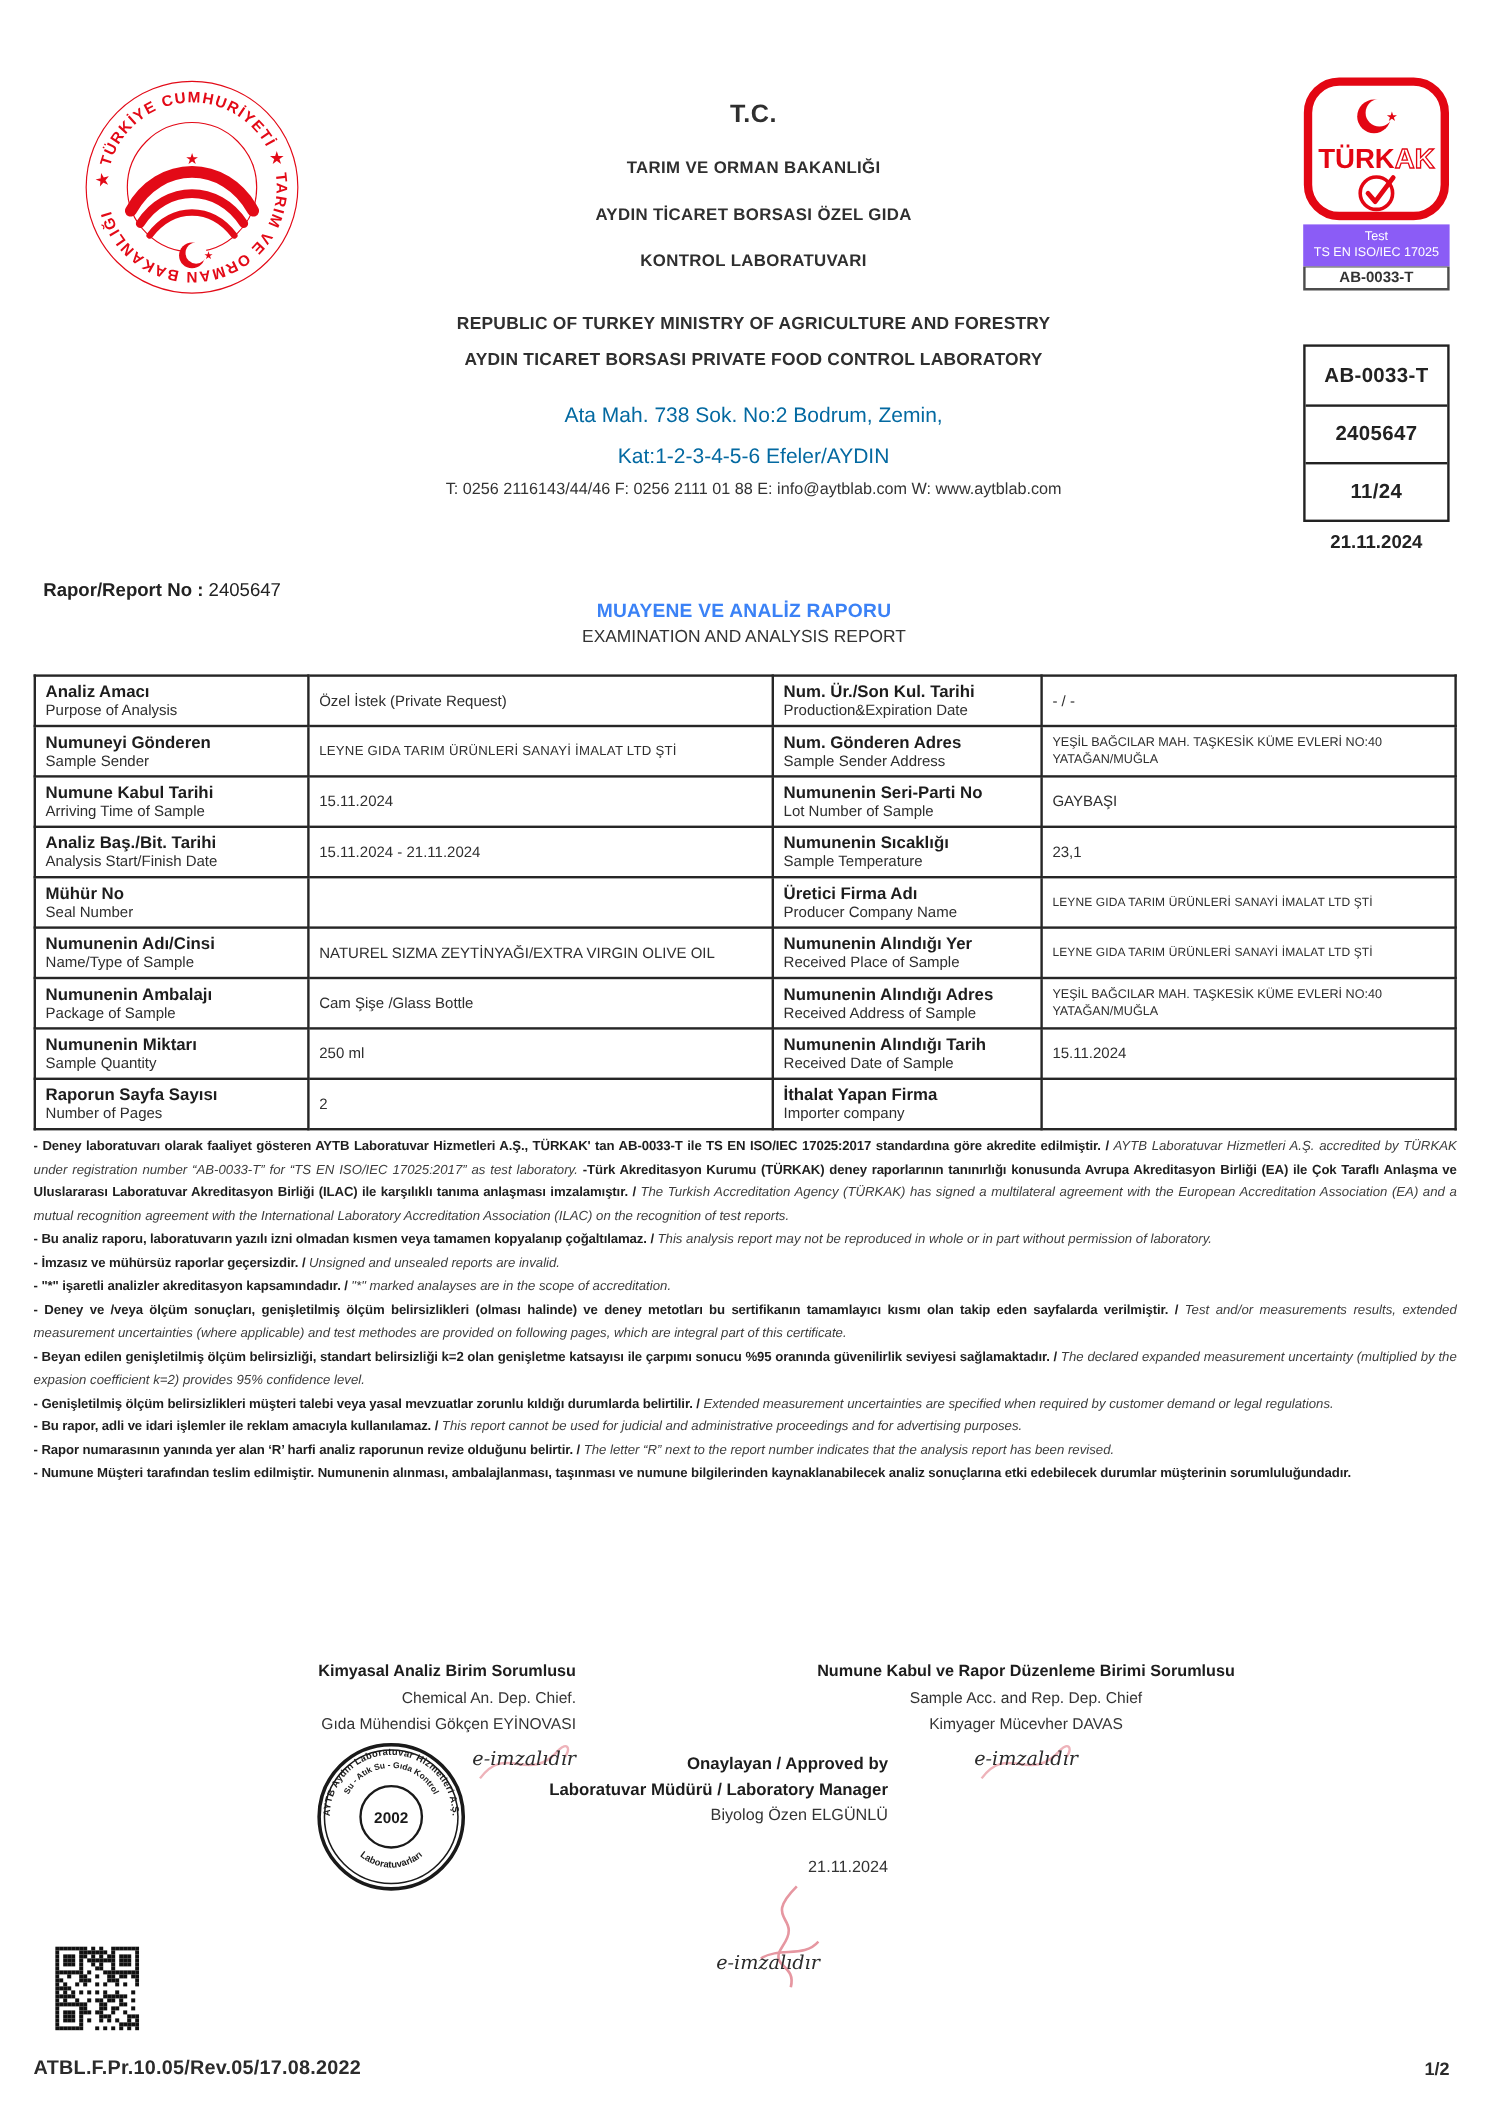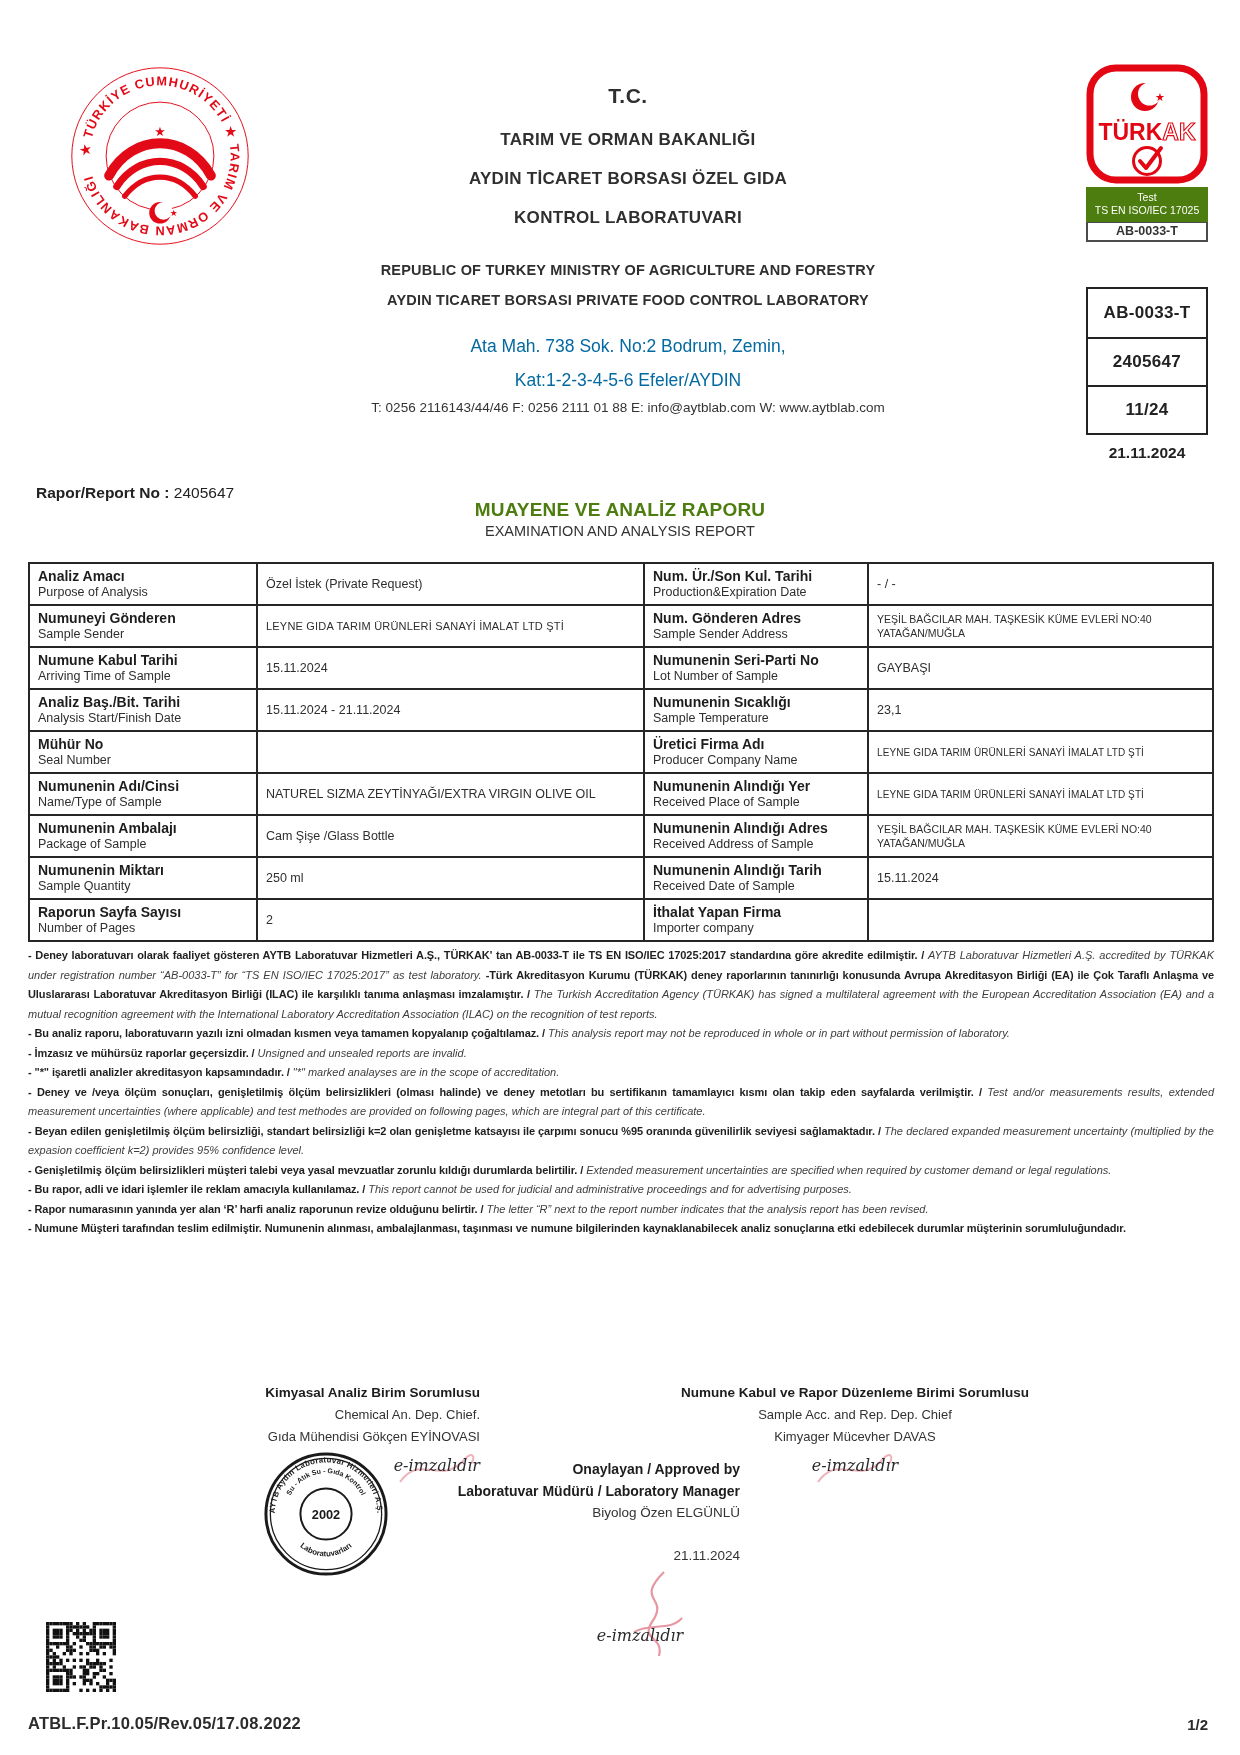--- a/index.html
+++ b/index.html
@@ -4,48 +4,48 @@
 <style>
 *{margin:0;padding:0;box-sizing:border-box;}
 html,body{background:#fff;}
 .page{position:relative;width:1240px;height:1755px;background:#fff;overflow:hidden;
   font-family:"Liberation Sans","DejaVu Sans",sans-serif;color:#242424;}
 
 
 .emblem{position:absolute;left:62px;top:58px;width:196px;height:196px;}
 .head-center{position:absolute;left:258px;top:84px;width:740px;text-align:center;color:#2f2f2f;}
 .tc{font-size:21px;font-weight:bold;margin-bottom:12px;letter-spacing:.5px;}
-.htl{font-size:17px;font-weight:bold;line-height:39px;letter-spacing:.3px;}
+.htl{font-size:14px;font-weight:bold;line-height:39px;letter-spacing:.3px;}
 .hsl{font-size:14.5px;font-weight:bold;line-height:30px;letter-spacing:.2px;}
 .hsl.first{margin-top:18px;}
 .addr{font-size:17.5px;line-height:34px;color:#0369a1;}
 .addr.first{margin-top:14px;}
 .contact{font-size:13.5px;margin-top:3px;color:#333;}
 
 
 .turkak{position:absolute;left:1086px;top:64px;width:122px;}
 .turkak svg{display:block;}
-.tband{background:#4d7c0f;color:#fff;text-align:center;padding:4px 0 5px;margin-top:3px;}
+.tband{background:#8b5cf6;color:#fff;text-align:center;padding:4px 0 5px;margin-top:3px;}
 .tband div{font-size:10.5px;line-height:13px;}
 .aband{border:2px solid #4c4c4c;border-top:1px solid #4c4c4c;text-align:center;font-weight:bold;
   font-size:12.5px;color:#333;padding:1px 0 2px;}
 
 
 .ibox{position:absolute;left:1086px;top:287px;width:122px;border:2px solid #222;}
 .ibox .cell{height:48px;display:flex;align-items:center;justify-content:center;
   font-weight:bold;font-size:17px;color:#222;letter-spacing:.3px;}
 .ibox .cell + .cell{border-top:2px solid #222;}
 .box-date{position:absolute;left:1086px;top:444px;width:122px;text-align:center;
   font-weight:bold;font-size:15.5px;color:#222;}
 
 
 .report-line{position:absolute;left:36px;top:484px;font-size:15.5px;color:#222;}
 .report-line .lab{font-weight:bold;}
 .doc-title{position:absolute;left:28px;top:499px;width:1184px;text-align:center;}
-.doc-title .t1{font-weight:bold;font-size:19px;line-height:22px;letter-spacing:.2px;color:#4d7c0f;}
+.doc-title .t1{font-weight:bold;font-size:16px;line-height:22px;letter-spacing:.2px;color:#3b82f6;}
 .doc-title .t2{font-size:14.5px;line-height:21px;color:#333;}
 
 
 table.info{position:absolute;left:28px;top:562px;width:1184px;border-collapse:collapse;table-layout:fixed;}
 table.info td{border:2px solid #262626;vertical-align:middle;padding:3px 8px;height:42px;overflow:hidden;}
 td.lbl .ltr{font-weight:bold;font-size:14px;line-height:16px;color:#1d1d1d;}
 td.lbl .len{font-size:12.5px;line-height:16px;color:#2e2e2e;}
 td.val{font-size:12.5px;color:#2e2e2e;}
 tr.r2 td.v1{font-size:11px;letter-spacing:.2px;}
 tr.r2 td.v2,tr.r7 td.v2{font-size:10.5px;line-height:14px;}

